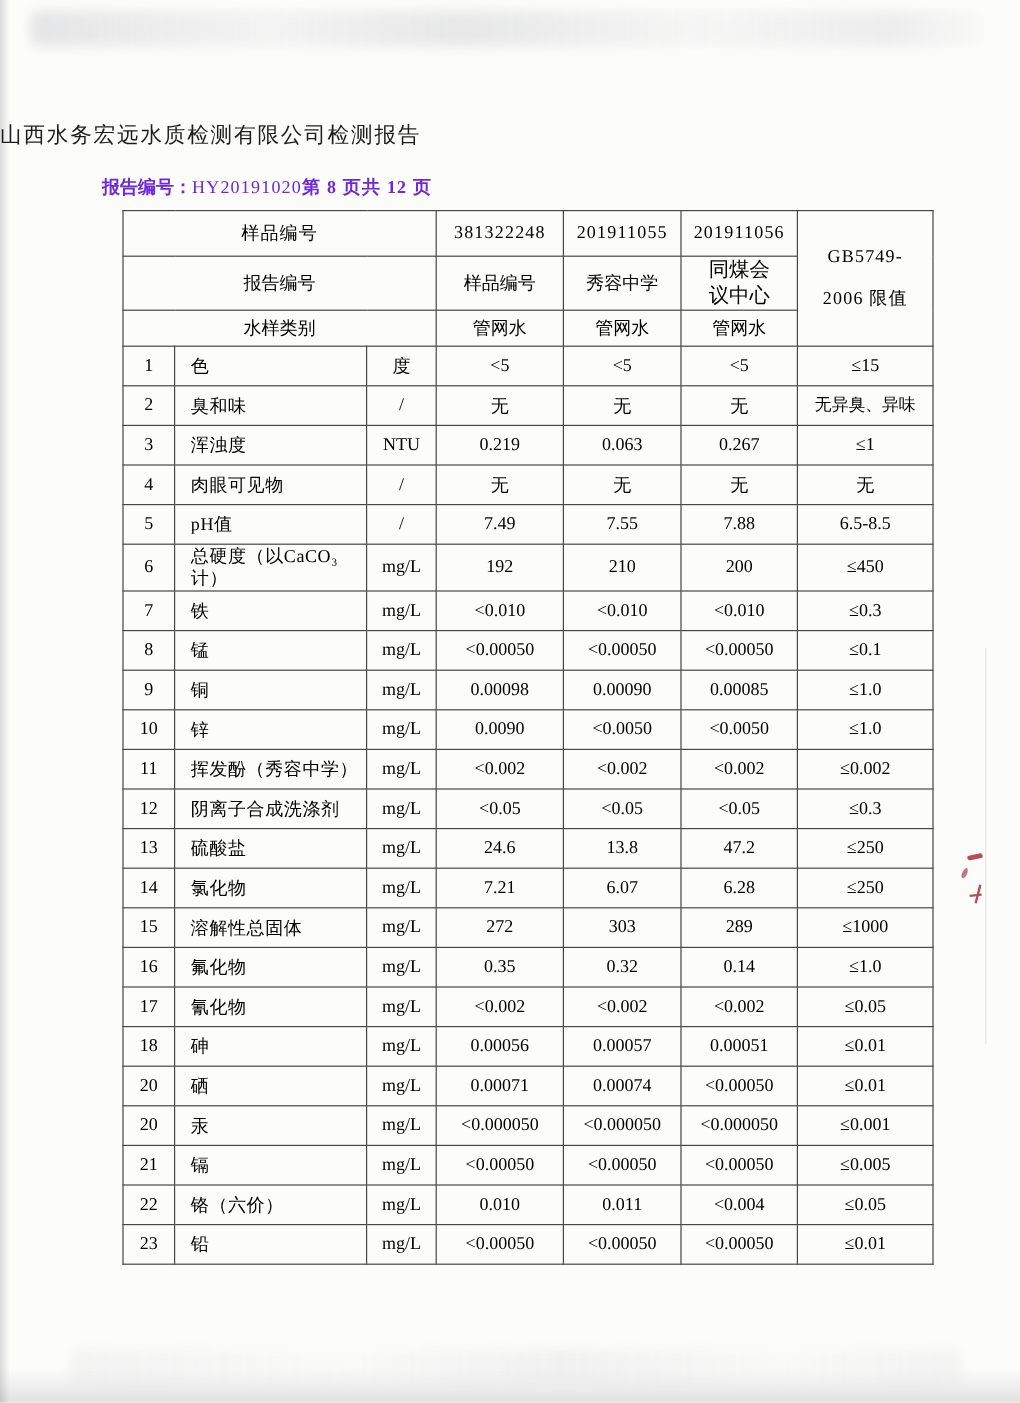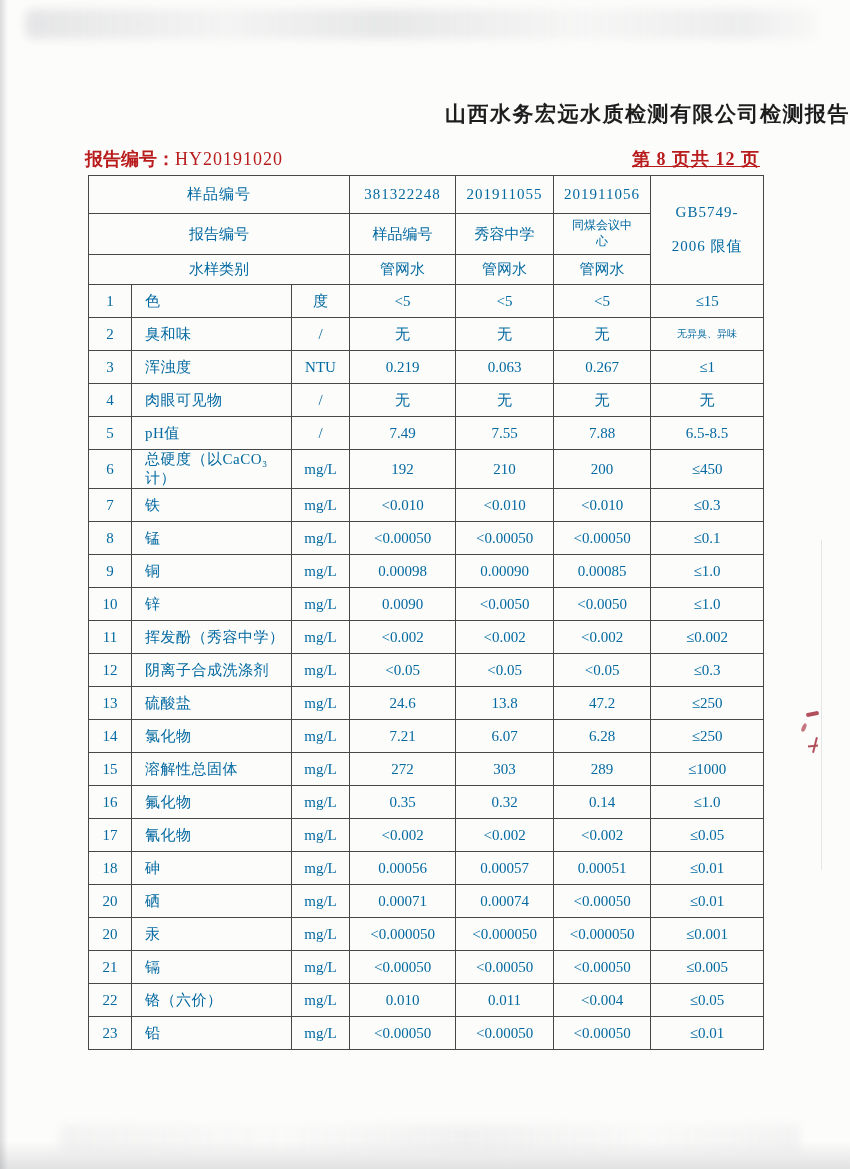--- a/index.html
+++ b/index.html
@@ -60,54 +60,54 @@
     background:#a63040; transform:rotate(14deg);
   }
   .rm-four::after {
     content:""; position:absolute; left:0; top:8px; width:10px; height:2px;
     background:#a63040; transform:rotate(-6deg);
   }
 
   
   .title {
     position:absolute; top:100px; left:0; width:100%; margin:0;
-    text-align:right; font-family:"Liberation Sans", sans-serif;
-    font-weight:700; font-size:21px; letter-spacing:1.5px; color:#1d1d1d;
+    text-align:left; font-family:"Liberation Sans", sans-serif;
+    font-weight:400; font-size:18px; letter-spacing:1.5px; color:#1d1d1d;
   }
   .meta {
     position:absolute; top:147px; left:85px; width:675px;
-    display:flex; justify-content:space-between; align-items:baseline;
-    font-size:18px; color:#b91c1c;
+    display:flex; align-items:baseline;
+    font-size:15px; color:#6d28d9;
   }
   .meta .label {
     font-family:"Liberation Sans", sans-serif; font-weight:700;
   }
   .meta .value { letter-spacing:1px; }
-  .page-indicator { font-weight:600; letter-spacing:1px;text-decoration:underline; }
+  .page-indicator { font-weight:600; letter-spacing:1px; }
 
   
   .report-table {
-    position:absolute; left:88px; top:175px; width:675px;
+    position:absolute; left:102px; top:175px; width:675px;
     border-collapse:collapse; table-layout:fixed;
-    font-size:15px; color:#0369a1;
+    font-size:15px; color:#000000;
   }
   .report-table td {
     border:1.5px solid #474747; text-align:center;
     padding:0; overflow:hidden; vertical-align:middle;
   }
   tr.h1 td { height:37px; letter-spacing:1px; }
   tr.h2 td { height:40px; }
   tr.h3 td { height:29px;text-align:center; }
   tr.data-row td { height:32px; }
   td.item-cell { text-align:left; padding-left:13px; letter-spacing:.5px; }
   .gb-cell span { display:block; letter-spacing:1px; }
   .gb-cell span + span { margin-top:16px; }
-  .loc3 { font-size:12px; line-height:1.3; }
+  .loc3 { font-size:17px; line-height:1.3; }
   .wrap-narrow { display:inline-block; max-width:60px; }
-  .small-limit { font-size:10px; letter-spacing:0; }
+  .small-limit { font-size:14px; letter-spacing:0; }
 </style>
 </head>
 <body>
 
 <div class="paper">
 
   <div class="noise-top"></div>
   <div class="left-strip"></div>
   <div class="scan-line-v"></div>
 

